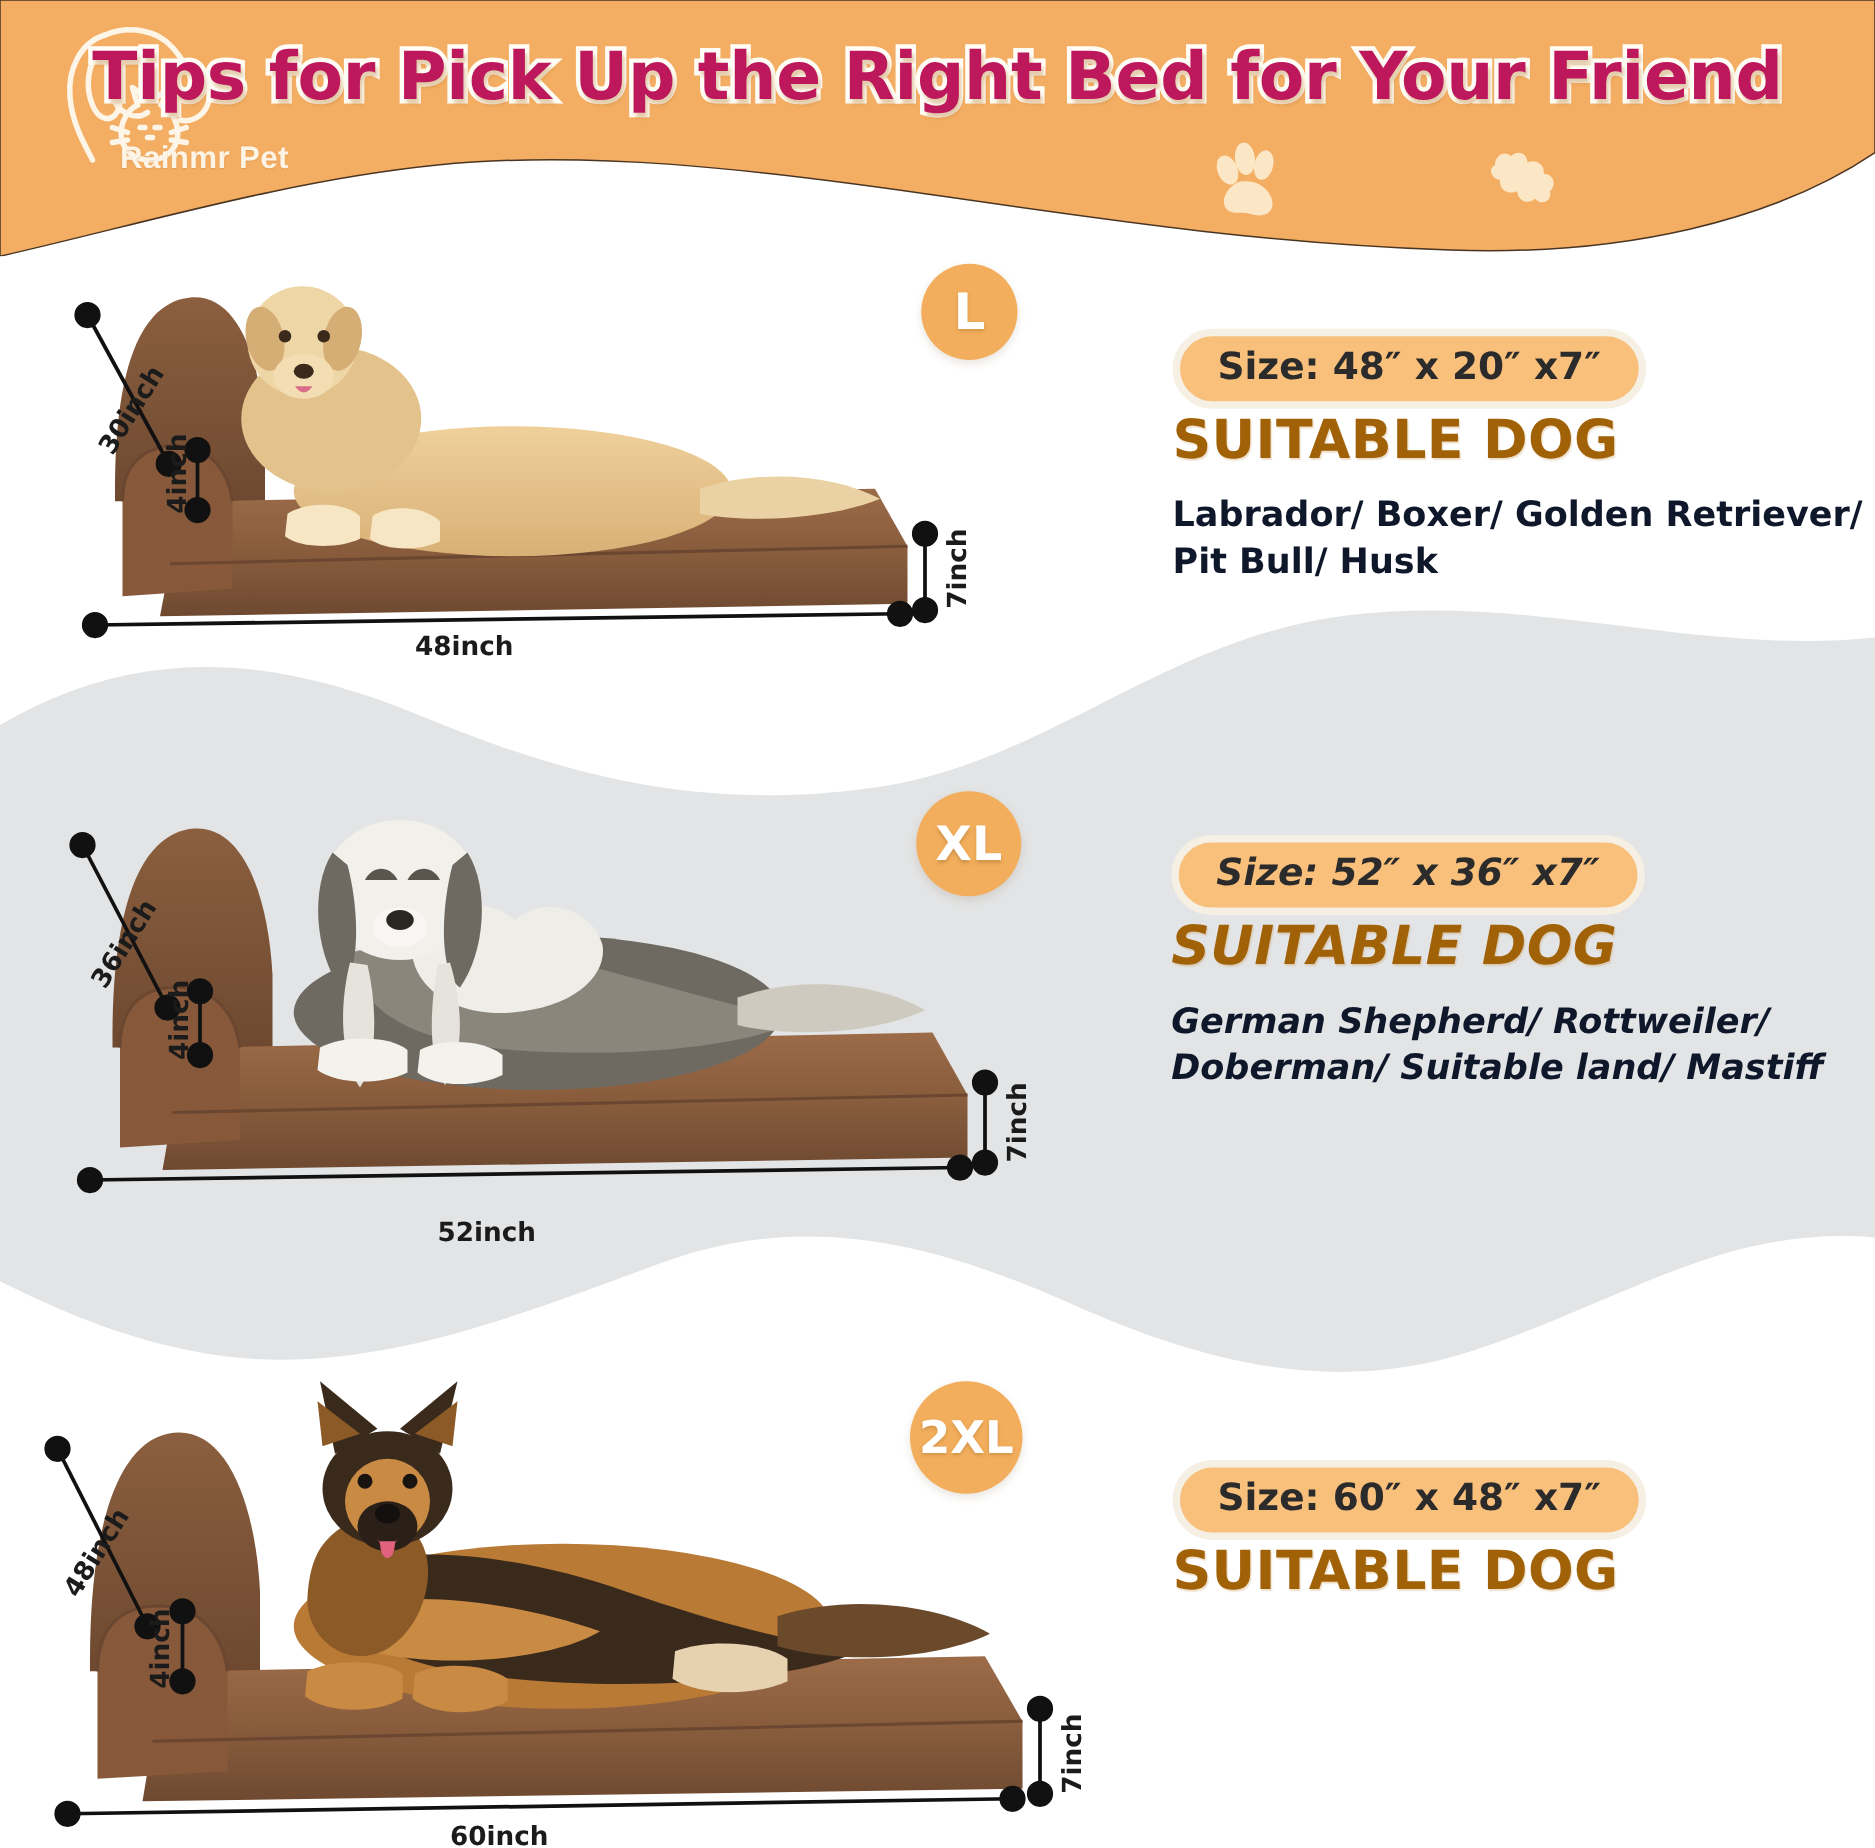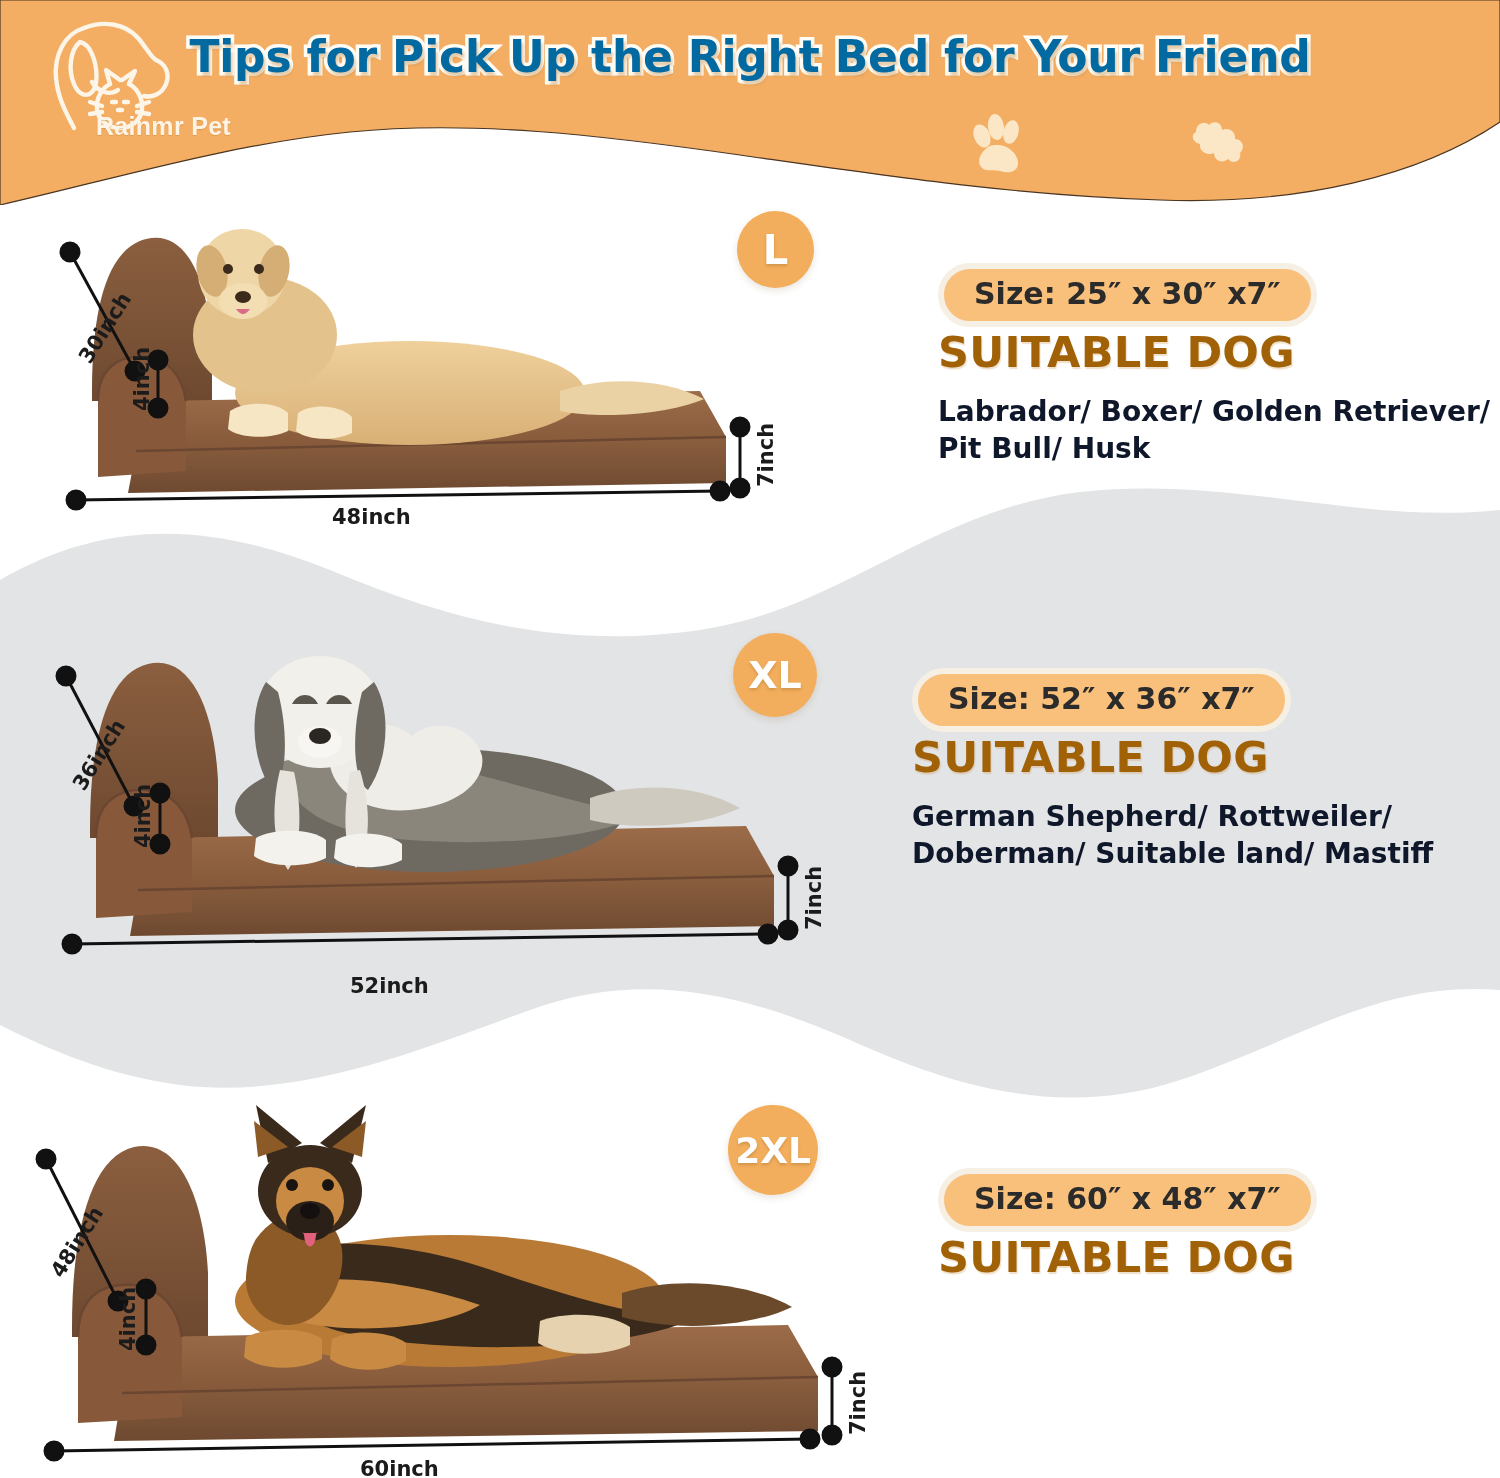--- a/index.html
+++ b/index.html
@@ -31,22 +31,22 @@
   .logo-text {
     position: absolute; left: 62px; top: 96px;
     color: #fdf4e6; font-size: 25px; font-weight: bold;
     letter-spacing: .3px;
     text-shadow: 0 1px 1px rgba(180,120,40,.35);
     text-align: center;
   }
   .banner-title {
     position: absolute; left: 0; top: 31px;
     width: 1500px; text-align: center;
-    font-size: 44px; font-weight: bold;
-    color: #0369a1;
+    font-size: 53px; font-weight: bold;
+    color: #be185d;
     letter-spacing: -0.2px;
     -webkit-text-stroke: 7px #fffdf6;
     paint-order: stroke fill;
     text-shadow: 2px 4px 3px rgba(186,130,60,.40);
     white-space: nowrap;
     font-family: "DejaVu Sans", sans-serif;
   }
   .deco-icon { position: absolute; }
 
   
@@ -64,21 +64,21 @@
     box-shadow: 0 3px 7px rgba(140,110,70,.18);
     font-family: "DejaVu Sans", sans-serif;
   }
   #badge-l  { left: 737px; top: 211px; width: 77px; height: 77px; font-size: 40px; }
   #badge-xl { left: 733px; top: 633px; width: 84px; height: 84px; font-size: 38px; }
   #badge-2xl{ left: 728px; top: 1105px; width: 90px; height: 90px; font-size: 36px; }
 
   
   .info-panel { position: absolute; width: 560px; }
   #panel-l   { left: 938px; top: 263px; }
-  #panel-xl  { left: 912px; top: 668px; }
+  #panel-xl  { left: 937px; top: 668px; font-style: italic; }
   #panel-2xl { left: 938px; top: 1168px; }
 
   .size-pill {
     display: inline-block;
     background: #F9C07C;
     border: 6px solid #F5EFE4;
     border-radius: 40px;
     padding: 9px 30px 11px 30px;
     font-size: 30px; font-weight: bold;
     color: #2b2b2b;
@@ -256,21 +256,21 @@
     <div class="dim-label rot-diag" style="left:34px; top:140px;">30inch</div>
     <div class="dim-label rot-vert" style="left:90px; top:196px;">4inch</div>
     <div class="dim-label" style="left:292px; top:290px;">48inch</div>
     <div class="dim-label rot-vert" style="left:714px; top:272px;">7inch</div>
   </div>
 
   <div class="size-badge" id="badge-l">L</div>
 
   <div class="info-panel" id="panel-l">
     <div class="size-pill">
-      <span>Size: 25″ x 30″ x7″</span>
+      <span>Size: 48″ x 20″ x7″</span>
     </div>
     <div class="suitable-head">SUITABLE DOG</div>
     <div class="breed-list">Labrador/ Boxer/ Golden Retriever/ Pit Bull/ Husk</div>
   </div>
 
   <div class="bed-stage" id="stage-xl">
     <svg width="800" height="345" viewBox="0 0 800 345">
       <defs>
         <linearGradient id="bedTopX" x1="0" y1="0" x2="0" y2="1">
           <stop offset="0%" stop-color="#9C6C49"></stop>

